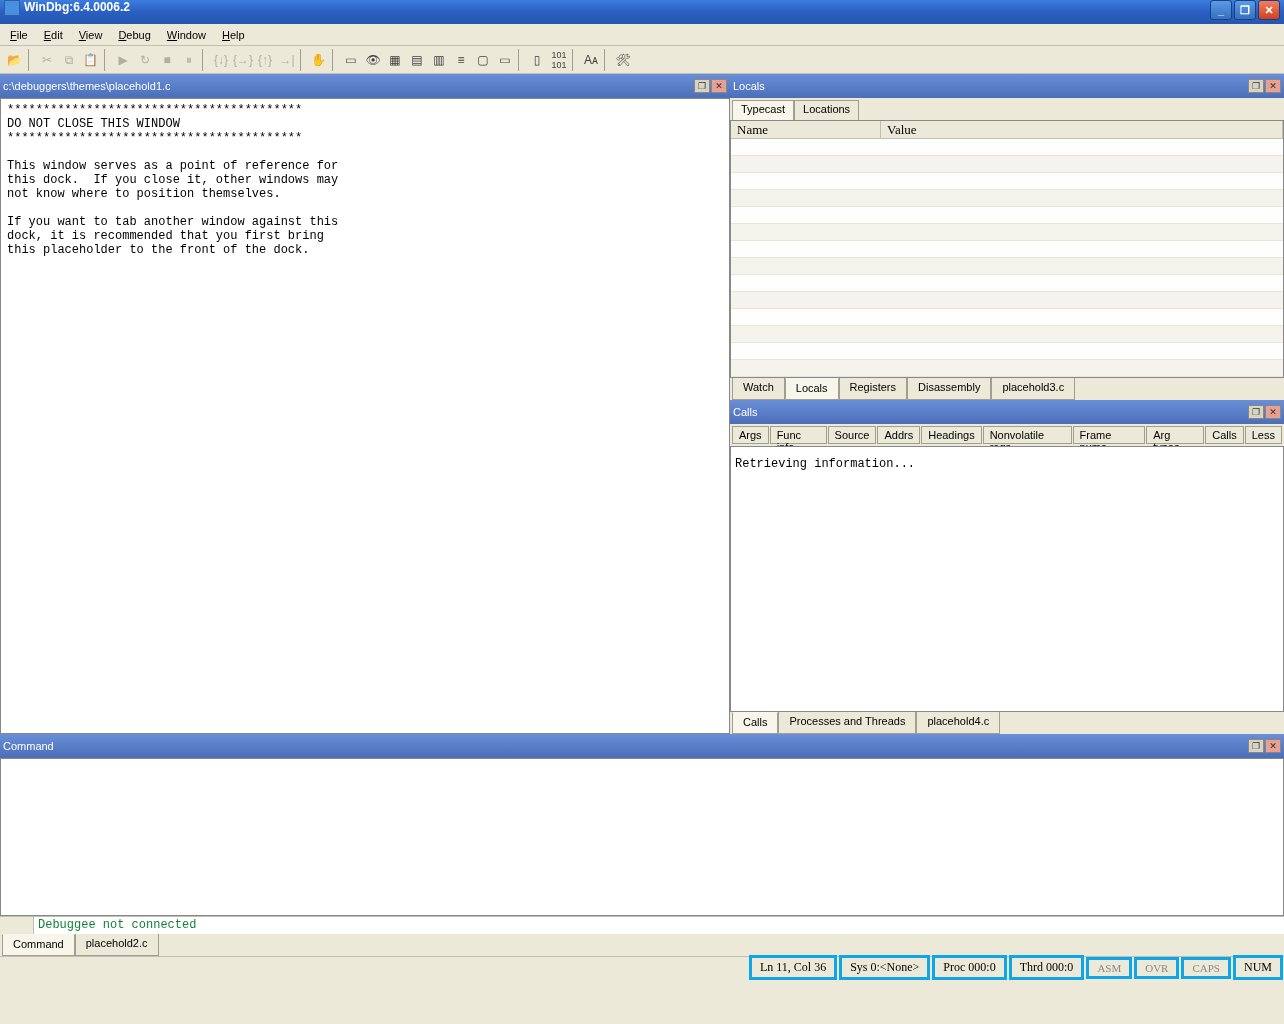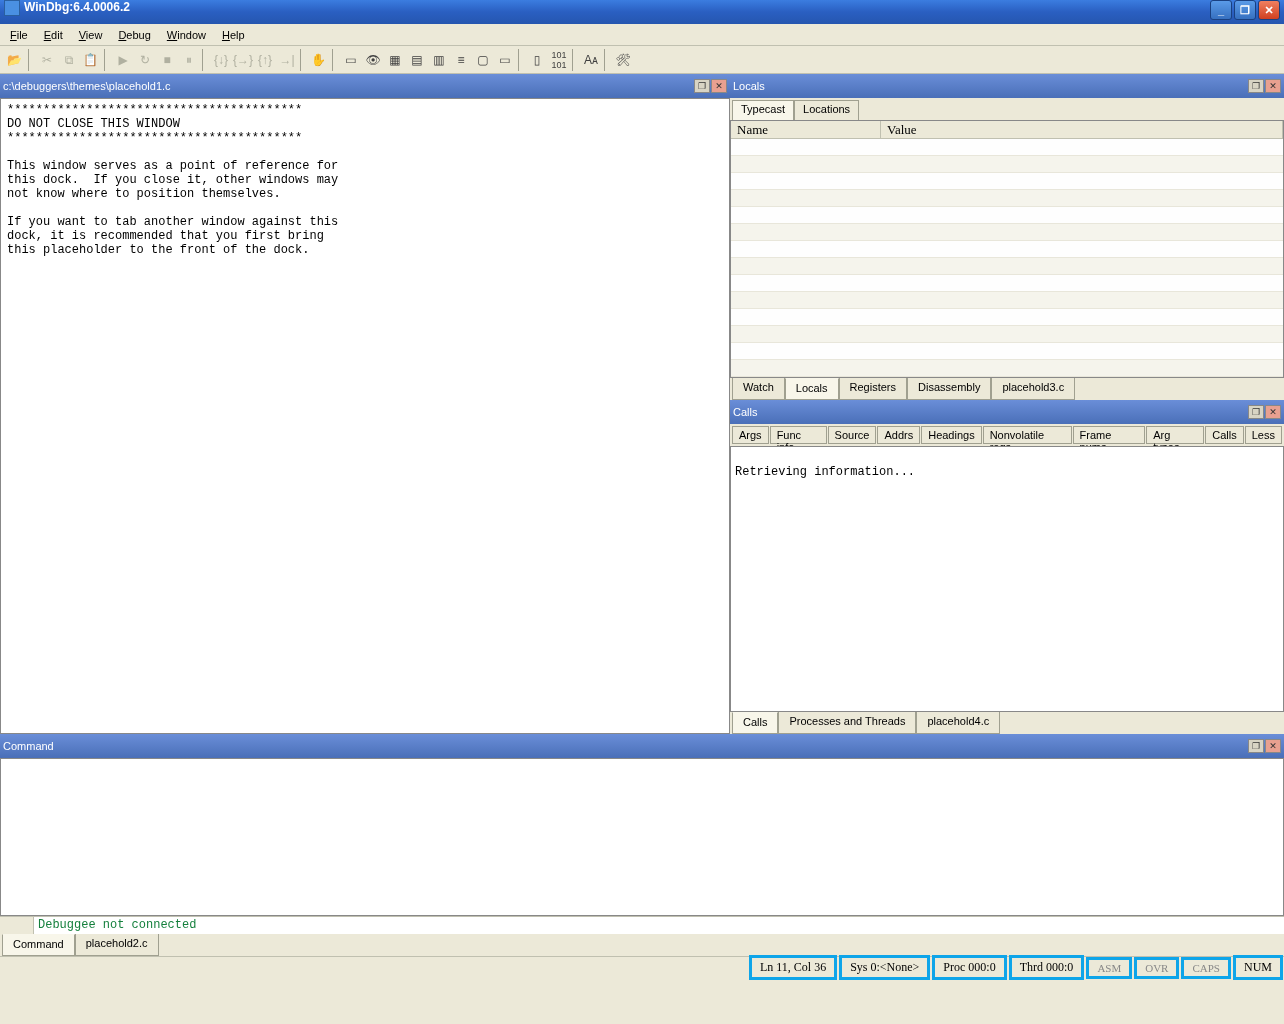--- a/index.html
+++ b/index.html
@@ -46,21 +46,21 @@
 .grid-row:nth-child(odd) { background: #fefefe; }
 .grid-row:nth-child(even) { background: #f5f4ec; }
 
 .bottom-tabs { height: 22px; display: flex; padding: 0 2px; background: #ece9d8; }
 .bottom-tabs .bt { padding: 3px 10px; border: 1px solid #a0a090; background: #ece9d8; font-size: 11px; border-top: none; }
 .bottom-tabs .bt.active { background: #f8f6ea; border-top: 1px solid #f8f6ea; }
 
 .calls-pane { height: 353px; display: flex; flex-direction: column; background: #ece9d8; }
 .calls-toolbar { height: 22px; display: flex; padding: 2px; gap: 1px; background: #ece9d8; }
 .calls-toolbar .ct-btn { padding: 2px 6px; border: 1px solid #a0a090; background: #ece9d8; font-size: 11px; }
-.calls-body { flex: 1; background: white; border: 1px solid #888; font-family: "Courier New", monospace; font-size: 12px; padding: 18px 4px; }
+.calls-body { flex: 1; background: white; border: 1px solid #888; font-family: "Courier New", monospace; font-size: 12px; padding: 10px 4px; }
 
 .command-pane { height: 222px; display: flex; flex-direction: column; background: #ece9d8; }
 .command-body { flex: 1; background: white; border: 1px solid #888; }
 .command-input-row { height: 18px; display: flex; border-top: 1px solid #c0c0b0; }
 .ci-prefix { width: 34px; background: #ece9d8; border-right: 1px solid #c0c0b0; }
 .ci-text { flex: 1; background: white; font-family: "Courier New", monospace; font-size: 12px; padding: 1px 4px; color: #15803d; }
 
 .statusbar { height: 22px; background: #ece9d8; border-top: 1px solid #c0c0b0; display: flex; align-items: center; font-size: 11px; }
 .statusbar .sb-main { flex: 1; }
 .statusbar .sb-cell { padding: 2px 8px; border: 3px solid #0ea5e9; margin: 0 1px; font-family: serif; font-size: 12px; }

